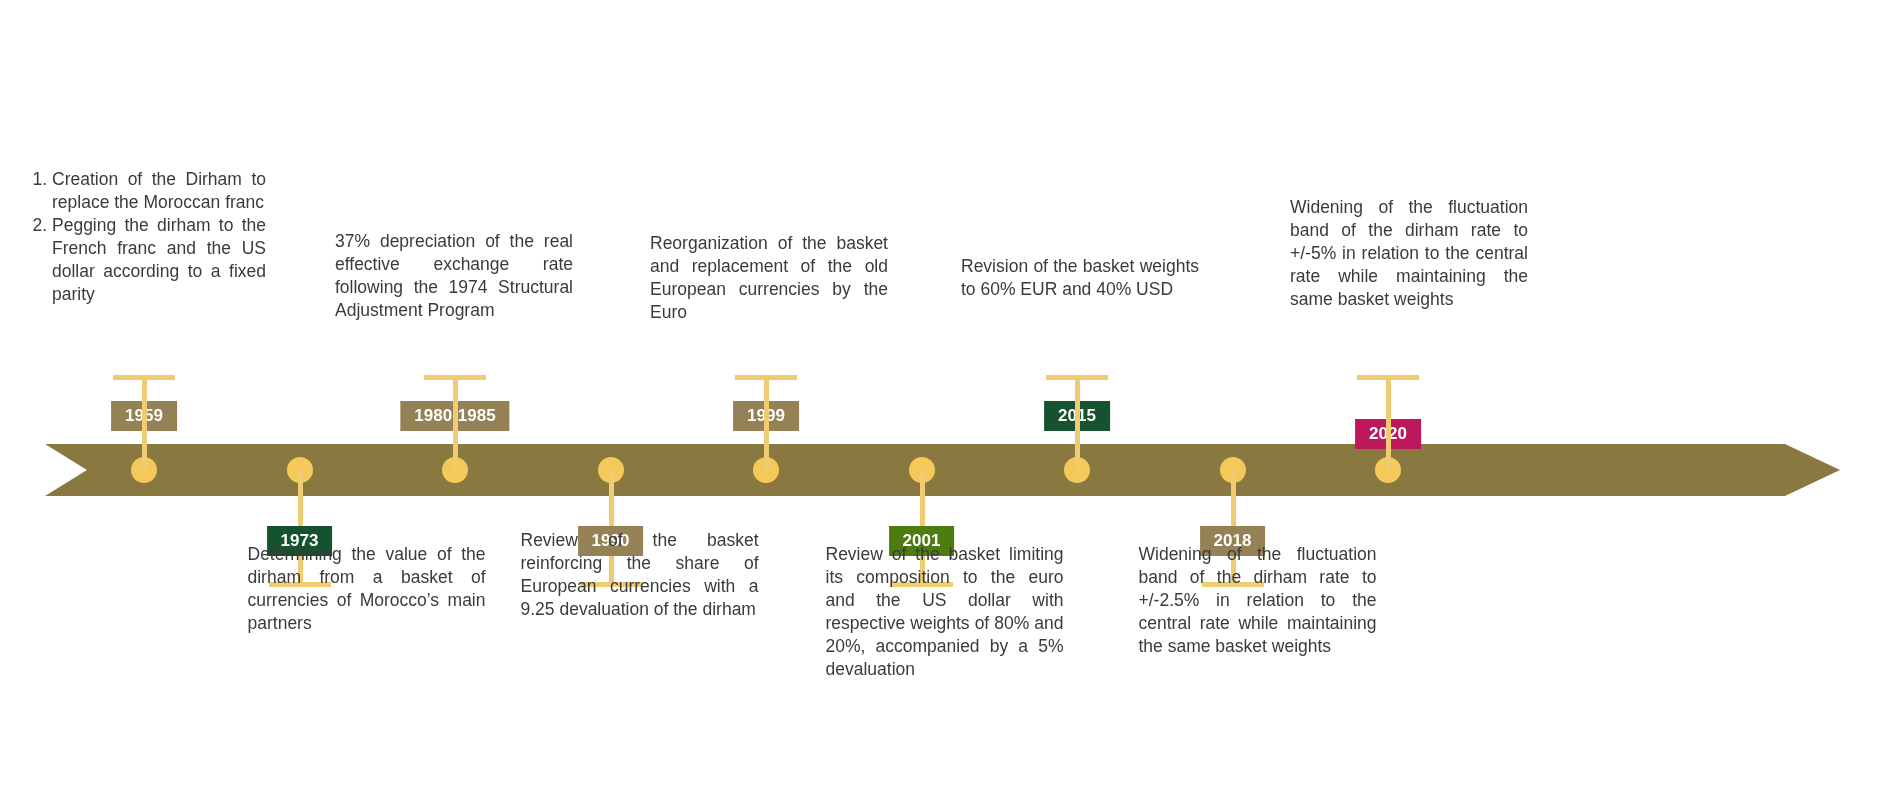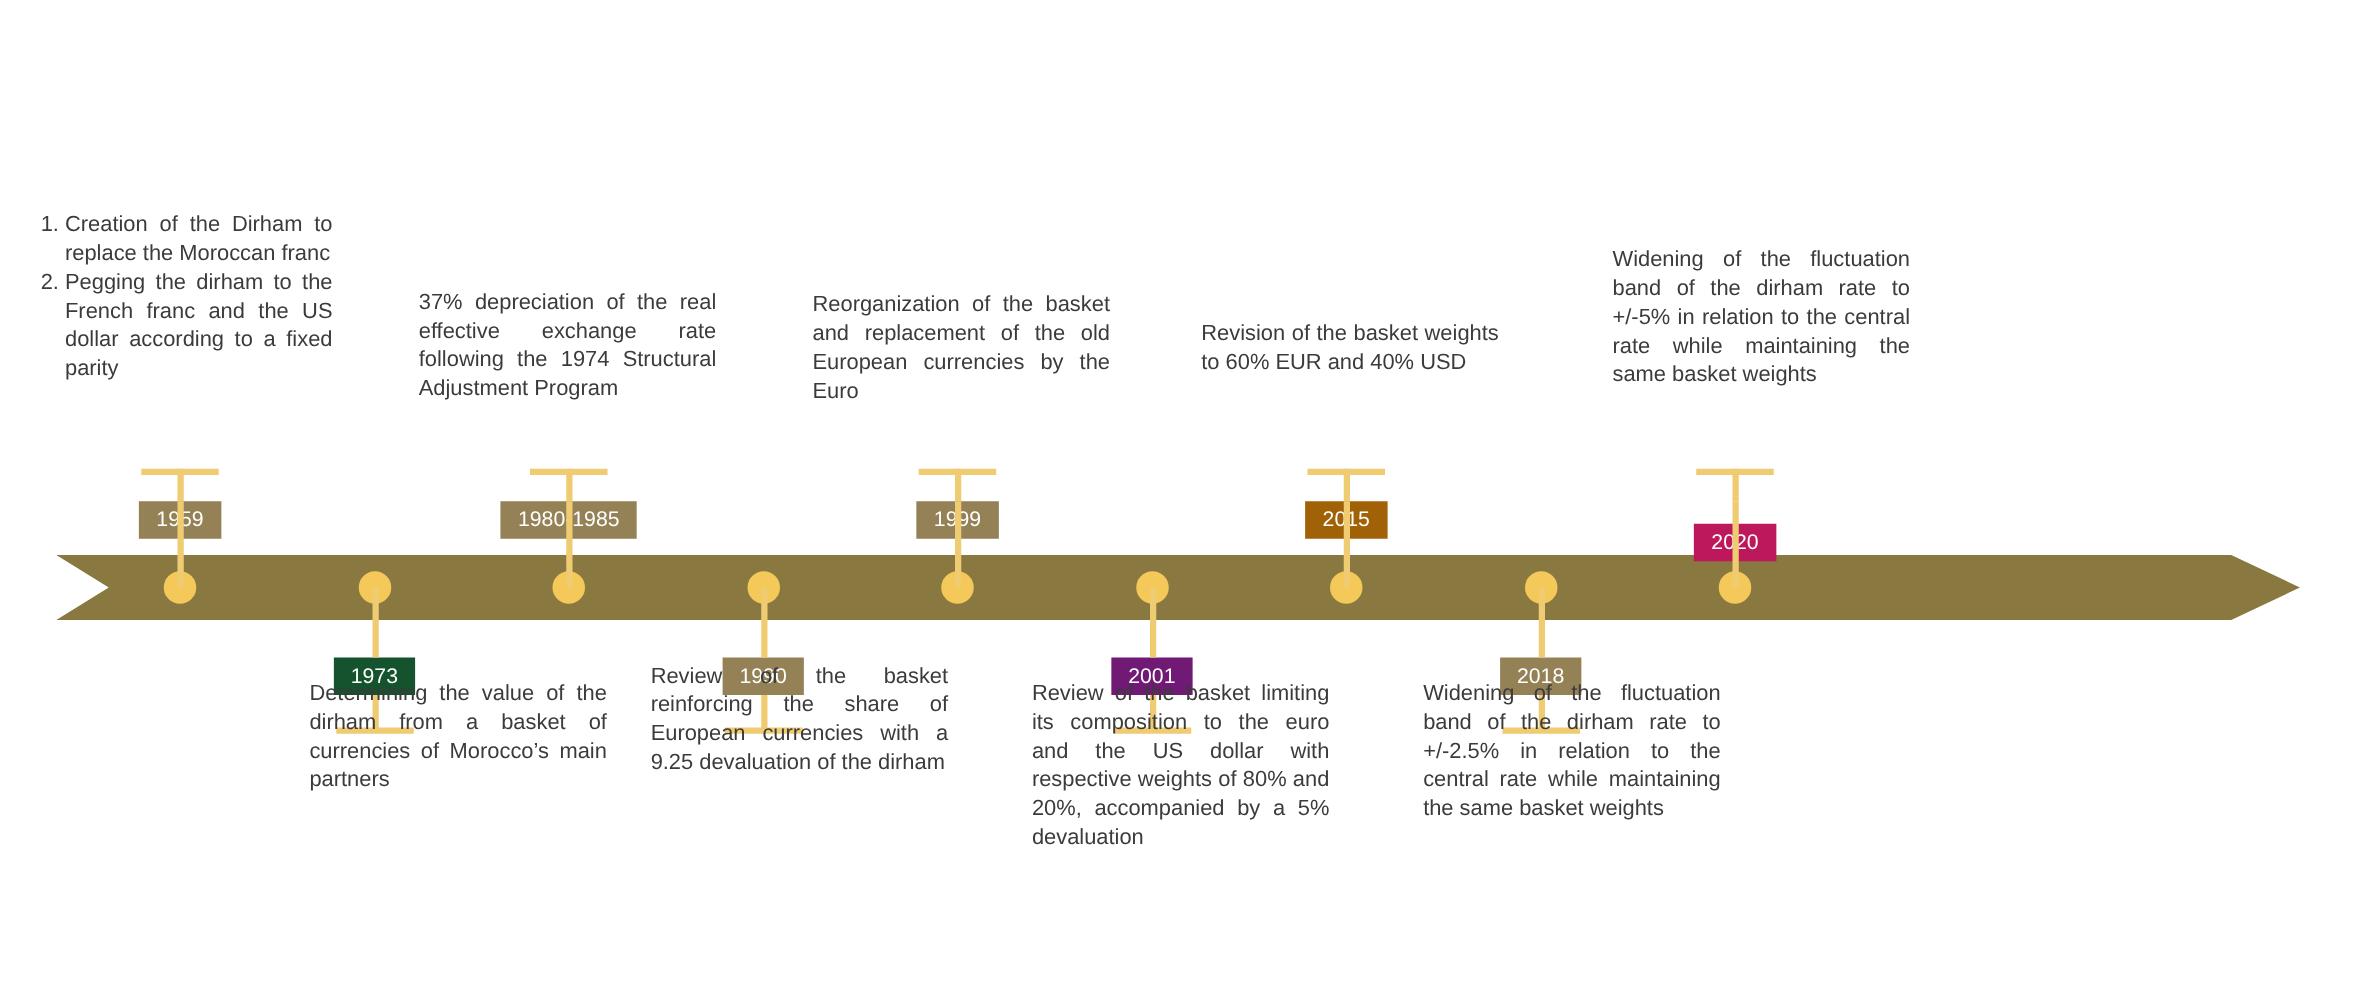--- a/index.html
+++ b/index.html
@@ -31,21 +31,21 @@
   }
 
   
   .stem{position:absolute;width:5px;background:#EFCB72;margin-left:-2px;}
   .cap{position:absolute;height:5px;background:#EFCB72;}
 
   
   .badge{
     position:absolute;height:30px;line-height:30px;
     background:#948156;color:#ffffff;
-    font-size:17px;font-weight:normal;
+    font-size:17px;font-weight:bold;
     text-align:right;padding:0 14px;
     white-space:nowrap;
     transform:translateX(-50%);
   }
 
   
   .blk{
     position:absolute;width:238px;
     font-size:17.5px;line-height:23px;
     text-align:justify;
@@ -90,26 +90,26 @@
       <div class="badge" style="left: 610.5px; top: 526px; background: rgb(148, 129, 86);">1990</div>
       <div class="stem" style="left: 610.5px; top: 470px; height: 56px; background: rgb(239, 203, 114);"></div>
       <div class="stem" style="left: 610.5px; top: 556px; height: 28px; background: rgb(239, 203, 114);"></div>
       <div class="cap" style="left: 579.5px; top: 582px; width: 62px; background: rgb(239, 203, 114);"></div>
       <div class="node" style="left: 766px; background: rgb(245, 200, 90);"></div>
       <div class="badge" style="left: 766px; top: 401px; background: rgb(148, 129, 86);">1999</div>
       <div class="stem" style="left: 766px; top: 401px; height: 69px; background: rgb(239, 203, 114);"></div>
       <div class="stem" style="left: 766px; top: 375px; height: 26px; background: rgb(239, 203, 114);"></div>
       <div class="cap" style="left: 735px; top: 375px; width: 62px; background: rgb(239, 203, 114);"></div>
       <div class="node" style="left: 921.5px; background: rgb(245, 200, 90);"></div>
-      <div class="badge" style="left: 921.5px; top: 526px; background: #701a75;">2001</div>
+      <div class="badge" style="left: 921.5px; top: 526px; background: #4d7c0f;">2001</div>
       <div class="stem" style="left: 921.5px; top: 470px; height: 56px; background: rgb(239, 203, 114);"></div>
       <div class="stem" style="left: 921.5px; top: 556px; height: 28px; background: rgb(239, 203, 114);"></div>
       <div class="cap" style="left: 890.5px; top: 582px; width: 62px; background: rgb(239, 203, 114);"></div>
       <div class="node" style="left: 1077px; background: rgb(245, 200, 90);"></div>
-      <div class="badge" style="left: 1077px; top: 401px; background: #a16207;">2015</div>
+      <div class="badge" style="left: 1077px; top: 401px; background: #14532d;">2015</div>
       <div class="stem" style="left: 1077px; top: 401px; height: 69px; background: rgb(239, 203, 114);"></div>
       <div class="stem" style="left: 1077px; top: 375px; height: 26px; background: rgb(239, 203, 114);"></div>
       <div class="cap" style="left: 1046px; top: 375px; width: 62px; background: rgb(239, 203, 114);"></div>
       <div class="node" style="left: 1232.5px; background: rgb(245, 200, 90);"></div>
       <div class="badge" style="left: 1232.5px; top: 526px; background: rgb(148, 129, 86);">2018</div>
       <div class="stem" style="left: 1232.5px; top: 470px; height: 56px; background: rgb(239, 203, 114);"></div>
       <div class="stem" style="left: 1232.5px; top: 556px; height: 28px; background: rgb(239, 203, 114);"></div>
       <div class="cap" style="left: 1201.5px; top: 582px; width: 62px; background: rgb(239, 203, 114);"></div>
       <div class="node" style="left: 1388px; background: rgb(245, 200, 90);"></div>
       <div class="badge" style="left: 1388px; top: 419px; background: #be185d;">2020</div>

